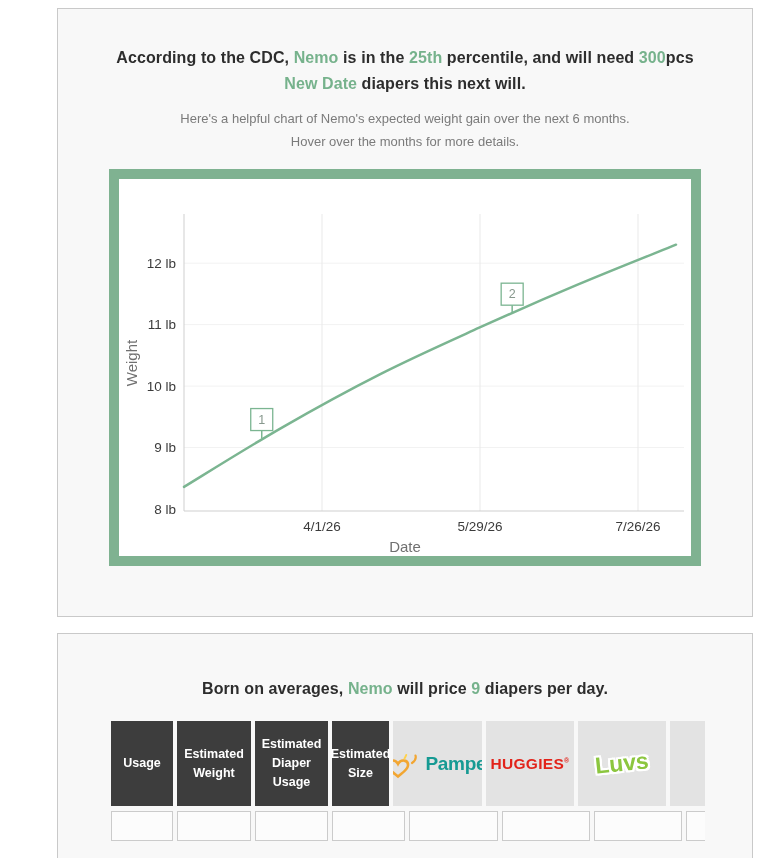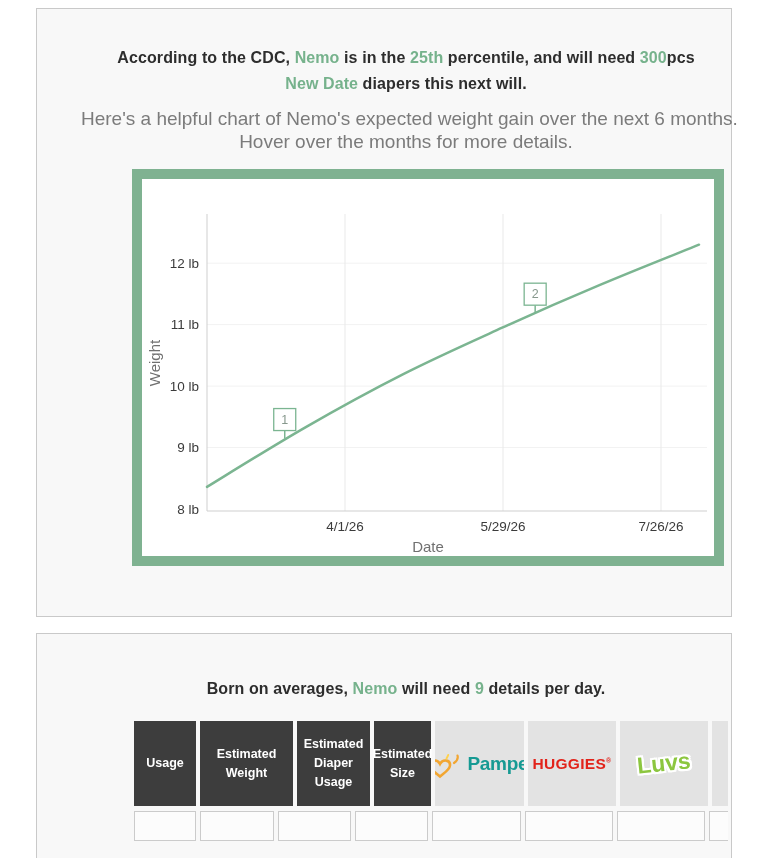--- a/index.html
+++ b/index.html
@@ -1,35 +1,35 @@
 <!DOCTYPE html>
 <html style="--green: #76b28c; --frame: #7fb291; --headerbg: #3d3d3d; --pampers: #169a93; --huggies: #e2231a; --luvs: #8cc63f;"><head>
 <meta charset="utf-8">
 <style>
   html,body{margin:0;padding:0;}
   body{
     width:768px;height:858px;overflow:hidden;background:#ffffff;
     font-family:"Liberation Sans",sans-serif;
   }
   .card{
-    box-sizing:border-box;width:696px;margin-left:36px;
-    background:#f8f8f8;border:1px solid #c9c9c9;padding-left:44px;
+    box-sizing:border-box;width:696px;margin-left:57px;
+    background:#f8f8f8;border:1px solid #c9c9c9;
   }
   #card1{margin-top:8px;height:609px;}
   #card2{margin-top:16px;height:300px;}
   .heading{
     text-align:center;font-weight:bold;font-size:16px;color:#2d2d2d;
     line-height:26px;letter-spacing:0.1px;
   }
   #heading1{padding-top:36px;}
   #heading2{padding-top:42px;}
   .hline{white-space:nowrap;}
   .green{color:var(--green,#76b28c);}
   .subtitle{
-    text-align:center;font-size:19px;color:#7b7b7b;line-height:23px;
+    text-align:center;font-size:13px;color:#7b7b7b;line-height:23px;
   }
   #subtitle1{margin-top:10px;}
   #subtitle2{margin-top:14px;}
   .chart-frame{
     width:572px;height:377px;margin:16px 0 0 51px;
     border:10px solid var(--frame,#7fb291);background:#ffffff;
   }
   svg text{font-family:"Liberation Sans",sans-serif;}
   .table-wrap{margin:19px 0 0 53px;width:594px;overflow:hidden;}
   .cells-row{display:flex;gap:4px;}
@@ -104,26 +104,26 @@
         <text x="142.736" y="244.55208333333331" text-anchor="middle" font-size="12.5" fill="#87988d">1</text>
         <line x1="393.16400000000004" y1="134.17708333333337" x2="393.16400000000004" y2="126.17708333333337" stroke="#7bb591" stroke-width="1.5"></line>
         <rect x="382.16400000000004" y="104.17708333333337" width="22" height="22" fill="#ffffff" stroke="#7bb591" stroke-width="1.3"></rect>
         <text x="393.16400000000004" y="119.17708333333337" text-anchor="middle" font-size="12.5" fill="#87988d">2</text>
       </svg>
   </div>
 </div>
 
 <div class="card" id="card2">
   <div class="heading" id="heading2">
-      <div class="hline"><span>Born on averages, </span><span class="green">Nemo</span><span> will need </span><span class="green">9</span><span> details per day.</span></div>
+      <div class="hline"><span>Born on averages, </span><span class="green">Nemo</span><span> will price </span><span class="green">9</span><span> diapers per day.</span></div>
     </div>
   <div class="table-wrap">
     <div class="cells-row" id="table-head">
         <div class="hcell" style="width: 62px;">Usage</div>
-        <div class="hcell" style="width: 93px;">Estimated Weight</div>
+        <div class="hcell" style="width: 74px;">Estimated Weight</div>
         <div class="hcell" style="width: 73px;">Estimated Diaper Usage</div>
         <div class="hcell" style="width: 57px;">Estimated Size</div>
         <div class="bcell" style="width: 89px;">
           <div class="pampers-logo">
             <svg width="54" height="26" viewBox="0 0 54 26">
               <path d="M27 11 C24 5.5 16.5 7 17 12.5 C17.4 17 23 20 27 23.5 C31 20 36.6 17 37 12.5 C37.5 7 30 5.5 27 11 Z" fill="none" stroke="#f2a632" stroke-width="2.6" stroke-linecap="round"></path>
               <path d="M13 10 C10 8 8.8 5 9.5 2.5" fill="none" stroke="#ffd24d" stroke-width="2.2" stroke-linecap="round"></path>
               <path d="M41 10 C44 8 45.2 5 44.5 2.5" fill="none" stroke="#f2a632" stroke-width="2.2" stroke-linecap="round"></path>
               <path d="M20.5 5.5 C19.6 4 19.2 3 18.8 2" fill="none" stroke="#ffd24d" stroke-width="2" stroke-linecap="round"></path>
               <path d="M33.5 5.5 C34.4 4 34.8 3 35.2 2" fill="none" stroke="#ffd24d" stroke-width="2" stroke-linecap="round"></path>

